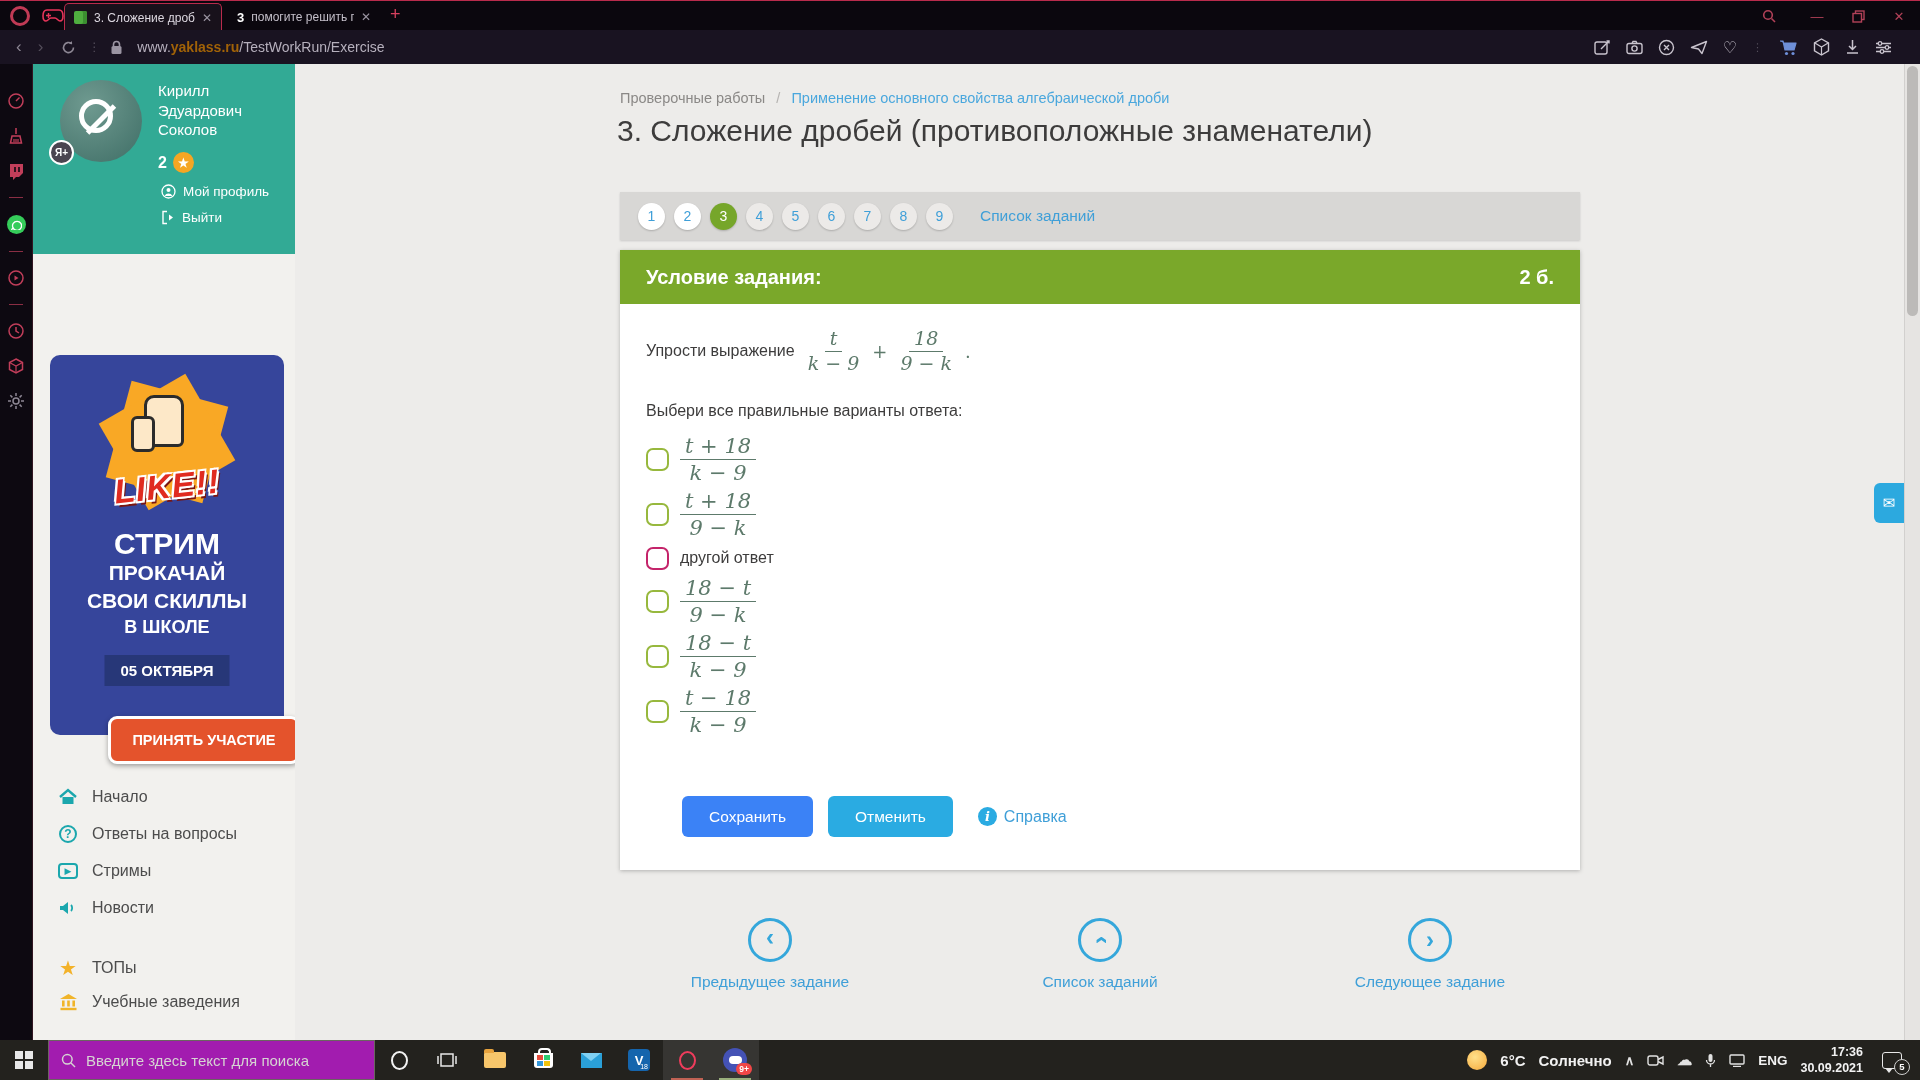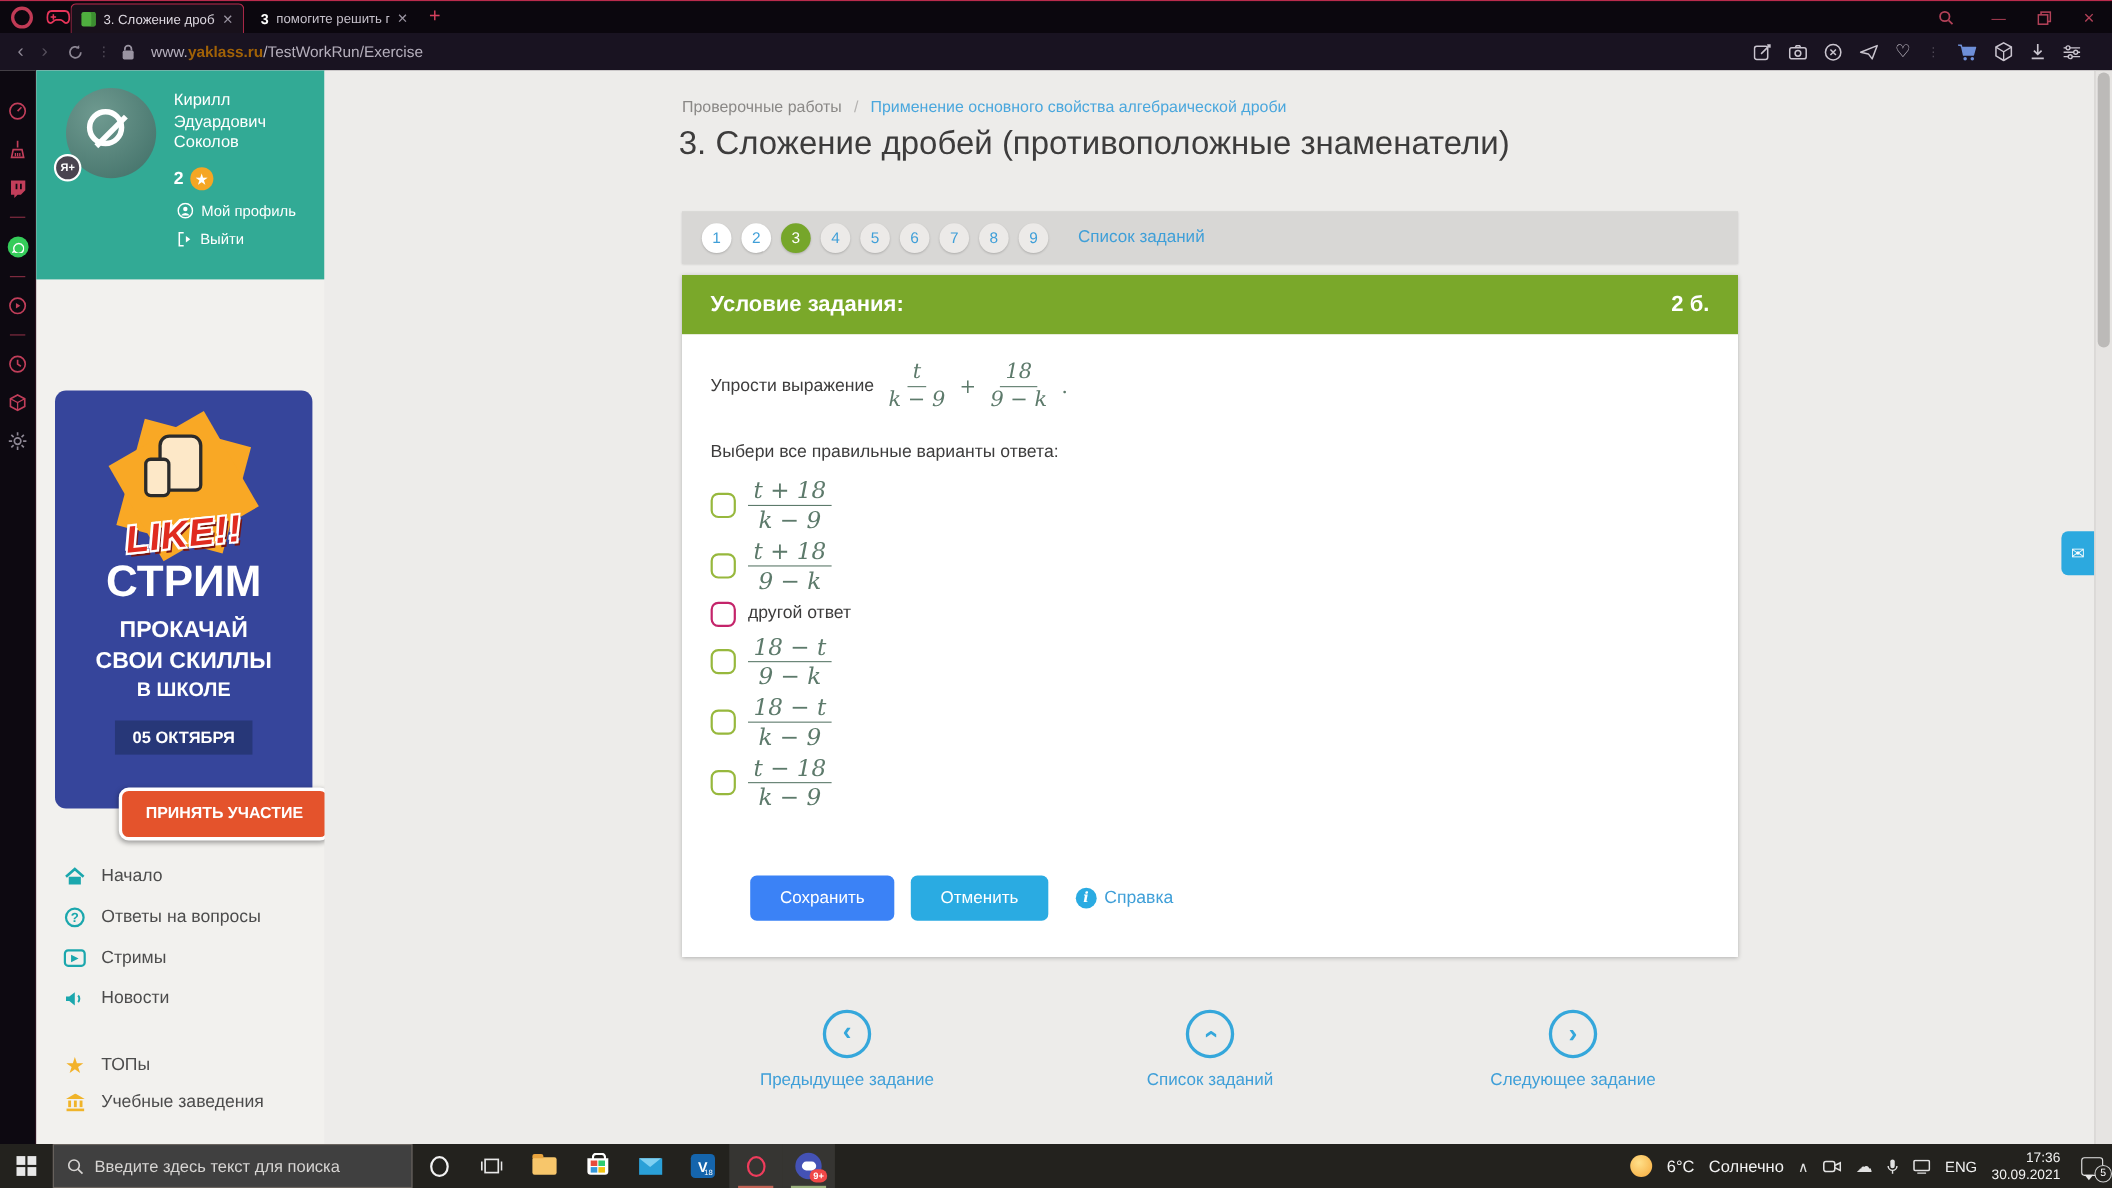--- a/index.html
+++ b/index.html
@@ -74,21 +74,21 @@
   .burst { position:absolute; left:52px; top:22px; width:130px; height:130px; }
   .burst i { position:absolute; left:15px; top:15px; width:100px; height:100px; background:#f9a825; }
   .burst i:nth-child(1){ transform:rotate(15deg);} .burst i:nth-child(2){ transform:rotate(60deg);}
   .thumb { position:absolute; left:42px; top:18px; width:40px; height:52px; background:#fde8c8;
            border:3px solid #2b2b2b; border-radius:10px 10px 6px 6px; }
   .thumb:before { content:""; position:absolute; left:-16px; top:18px; width:18px; height:30px;
                   background:#fde8c8; border:3px solid #2b2b2b; border-radius:6px; }
   .like { position:absolute; left:0; top:112px; width:100%; font-size:34px; font-weight:bold; font-style:italic;
           color:#e02b20; transform:rotate(-6deg); letter-spacing:1px;
           text-shadow:-2px -2px 0 #fff,2px -2px 0 #fff,-2px 2px 0 #fff,2px 2px 0 #fff,3px 4px 0 #7a1510; }
-  .b-t1 { position:absolute; top:152px; width:100%; font-size:40px; font-weight:bold; }
+  .b-t1 { position:absolute; top:172px; width:100%; font-size:30px; font-weight:bold; }
   .b-t2 { position:absolute; top:206px; width:100%; font-size:21px; font-weight:bold; }
   .b-t3 { position:absolute; top:234px; width:100%; font-size:21px; font-weight:bold; }
   .b-t4 { position:absolute; top:262px; width:100%; font-size:18px; font-weight:bold; }
   .b-date { position:absolute; top:300px; left:50%; transform:translateX(-50%);
             background:#273778; padding:7px 16px; font-size:15px; font-weight:bold; white-space:nowrap; }
   .cta { position:absolute; left:75px; top:652px; width:192px; height:48px; background:#e4532c;
          border:3px solid #fff; border-radius:9px; color:#fff; font-weight:bold; font-size:14.5px;
          display:flex; align-items:center; justify-content:center; box-shadow:0 2px 5px rgba(0,0,0,.35); }
 
   .yk-menu { position:absolute; left:0; top:724px; width:262px; }
@@ -165,21 +165,21 @@
   .scrollbar { position:absolute; left:1904px; top:64px; width:16px; height:976px; background:#e6e4e2;
                border-left:1px solid #d2d0ce; }
   .thumbbar { position:absolute; left:2px; top:2px; width:11px; height:250px; background:#bcbab8; border-radius:6px; }
 
   
   .taskbar { position:absolute; left:0; top:1040px; width:1920px; height:40px; background:#23221e;
              display:flex; align-items:center; color:#f2f2f2; }
   .startbtn { width:48px; height:40px; display:flex; align-items:center; justify-content:center; }
   .winlogo { display:grid; grid-template-columns:8px 8px; grid-template-rows:8px 8px; gap:1.5px; }
   .winlogo i { background:#e8e8e8; }
-  .tsearch { width:327px; height:40px; background:#404040; border:1px solid #6b6560;
+  .tsearch { width:327px; height:40px; background:#a21caf; border:1px solid #6b6560;
              display:flex; align-items:center; padding:0 12px; gap:10px; }
   .tsearch input { background:transparent; border:none; outline:none; color:#d6d4d2;
                    font-size:15px; width:260px; font-family:"Liberation Sans",sans-serif; }
   .tsearch input::placeholder { color:#d6d4d2; }
   .slot { width:48px; height:40px; display:flex; align-items:center; justify-content:center; position:relative; }
   .slot.active { background:rgba(255,255,255,.09); }
   .slot.active:after { content:""; position:absolute; left:8px; bottom:0; right:8px; height:2px; background:#9ab07c; }
   .slot.activegx:after { background:#c06254; }
   .o-ring { width:17px; height:19px; border:2.5px solid #f2f2f2; border-radius:50%; }
   .gx-ring { width:17px; height:19px; border:2.5px solid #ef3c5c; border-radius:50%; }
@@ -198,21 +198,21 @@
                    border-right:10.5px solid transparent; border-top:8px solid #7fd0f2; }
   .vegas { width:22px; height:22px; background:#1565ad; border-radius:4px; color:#fff;
            font-weight:bold; font-size:13px; display:flex; align-items:center; justify-content:center; position:relative; }
   .vegas b { position:absolute; right:2px; bottom:1px; font-size:7px; font-weight:normal; }
   .discord { position:relative; width:24px; height:24px; border-radius:50%; background:#4452b5;
              display:flex; align-items:center; justify-content:center; }
   .dc-pad { width:13px; height:8px; background:#fff; border-radius:4px; }
   .dc-badge { position:absolute; right:-5px; bottom:-3px; background:#f04747; color:#fff;
               font-size:8.5px; font-weight:bold; border-radius:8px; padding:1px 3px; }
   .tray { position:absolute; right:0; top:0; height:40px; display:flex; align-items:center;
-          gap:13px; font-size:15px; }
+          gap:13px; padding-right:10px; font-size:15px;font-weight:bold; }
   .sun { width:20px; height:20px; border-radius:50%;
          background:radial-gradient(circle at 40% 35%, #ffe08a, #f6a93b); }
   .tray-ic { color:#e2e2e2; font-size:13px; display:flex; align-items:center; }
   .clockblk { text-align:right; font-size:12.5px; line-height:1.3; }
   .notif { position:relative; width:20px; height:17px; border:1.6px solid #e8e8e8; border-radius:3px; }
   .notif:before { content:""; position:absolute; left:2px; bottom:-5px; border-left:4px solid transparent;
                   border-right:4px solid transparent; border-top:5px solid #e8e8e8; }
   .notif-badge { position:absolute; right:-9px; bottom:-7px; width:16px; height:16px; border-radius:50%;
                  border:1.5px solid #cfcfcf; background:#23221e; color:#fff; font-size:9.5px;
                  display:flex; align-items:center; justify-content:center; }

